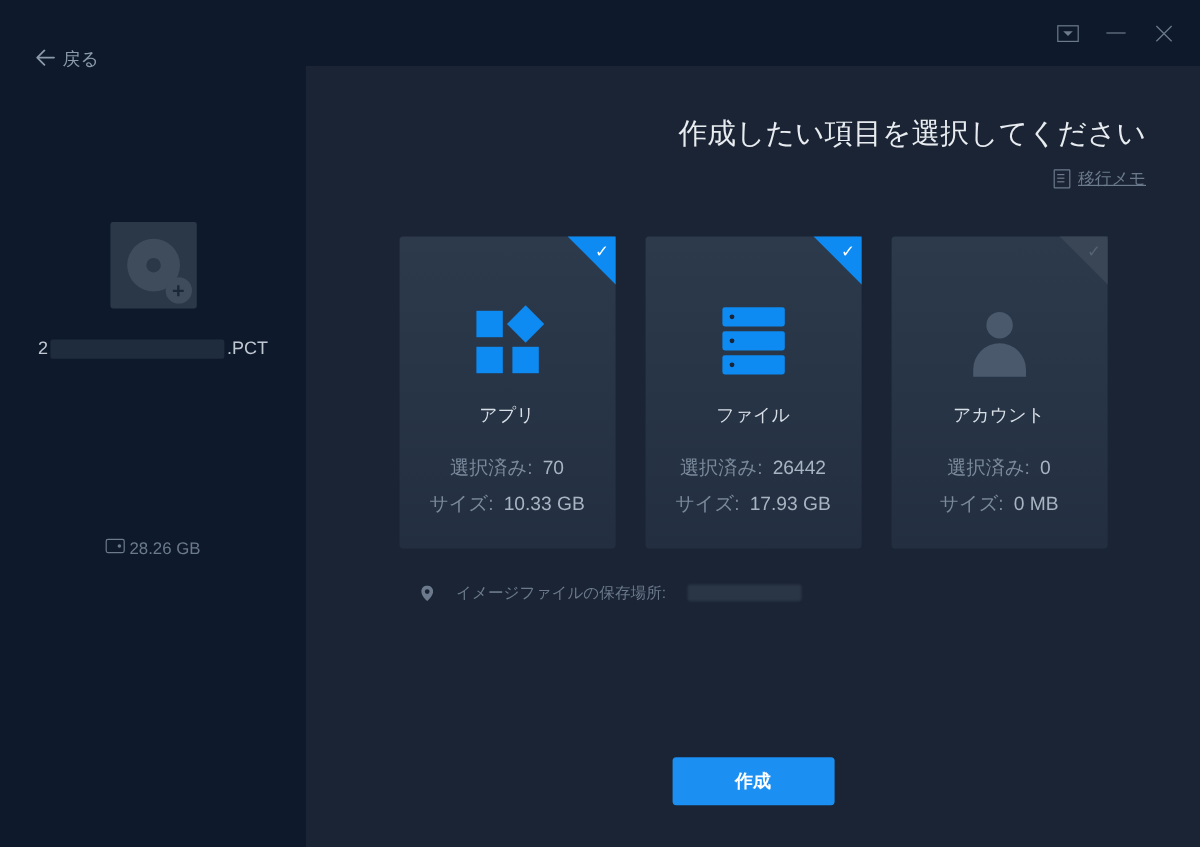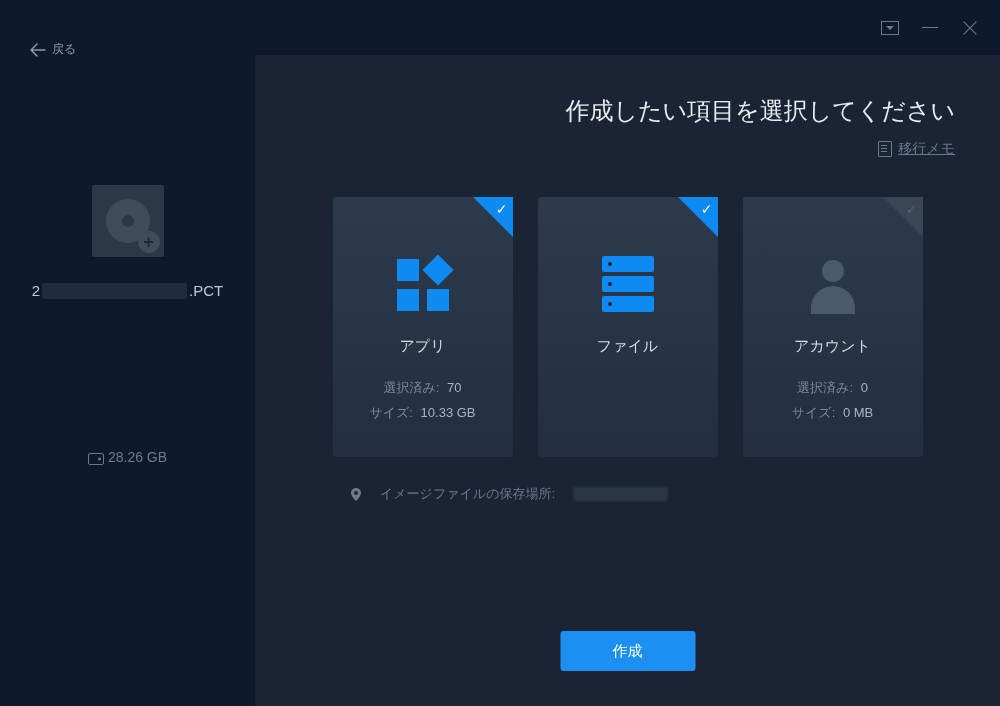--- a/index.html
+++ b/index.html
@@ -18,24 +18,24 @@
     }
     .titlebar {
       height: 55px;
       display: flex;
       align-items: center;
       justify-content: space-between;
       padding: 0 20px 0 30px;
     }
     .back-button {
       display: flex;
-      align-items: flex-end;
+      align-items: flex-start;
       gap: 6px;
       color: #8a99ab;
-      font-size: 12px;
+      font-size: 15px;
       cursor: pointer;
       margin-top: 44px;
     }
     .back-arrow {
       width: 16px;
       height: 16px;
       display: flex;
       align-items: center;
       justify-content: center;
     }
@@ -156,21 +156,21 @@
       display: inline-block;
       width: 145px;
       height: 16px;
       background: #1f2c3d;
       border-radius: 2px;
       margin: 0 2px;
     }
     .disk-size-row {
       margin-top: 150px;
       display: flex;
-      align-items: flex-end;
+      align-items: flex-start;
       gap: 4px;
       color: #6b7a8c;
       font-size: 14px;
     }
     .drive-icon {
       width: 16px;
       height: 12px;
       border: 1.5px solid #6b7a8c;
       border-radius: 2px;
       position: relative;
@@ -349,21 +349,21 @@
       height: 28px;
       background: #4a5a6c;
       border-radius: 22px 22px 0 0;
     }
     .card-label {
       font-size: 15px;
       color: #d8dee6;
       margin-bottom: 20px;
     }
     .card-info {
-      font-size: 13px;
+      font-size: 16px;
       color: #7a8a9c;
       line-height: 1.9;
       text-align: center;
     }
     .card-info .val {
       color: #a8b4c2;
       margin-left: 4px;
     }
 
     .save-path-row {
@@ -399,20 +399,21 @@
       height: 40px;
       background: #1b8ff2;
       color: #fff;
       border: none;
       border-radius: 3px;
       font-size: 15px;
       cursor: pointer;
       display: flex;
       align-items: center;
       justify-content: center;
+      font-weight: bold;
     }
   </style>
 </head>
 <body>
 
 <div class="titlebar">
   <div class="back-button">
     <span class="back-arrow">
       <svg width="16" height="14" viewBox="0 0 16 14">
           <path d="M7 1 L1 7 L7 13 M1 7 H15" stroke="#8a99ab" stroke-width="1.5" fill="none" stroke-linecap="round" stroke-linejoin="round"></path>
@@ -490,20 +491,30 @@
         <div class="card-corner"></div>
         <div class="card-check">✓</div>
         <div class="card-icon-wrap">
           <div class="files-icon">
             <div class="files-bar"></div>
             <div class="files-bar"></div>
             <div class="files-bar"></div>
           </div>
         </div>
         <div class="card-label">ファイル</div>
+        <div class="card-info">
+          <div>
+            <span>選択済み:</span>
+            <span class="val">26442</span>
+          </div>
+          <div>
+            <span>サイズ:</span>
+            <span class="val">17.93 GB</span>
+          </div>
+        </div>
       </div>
 
       <div class="card">
         <div class="card-corner disabled"></div>
         <div class="card-check disabled">✓</div>
         <div class="card-icon-wrap">
           <div class="account-icon">
             <div class="account-head"></div>
             <div class="account-body"></div>
           </div>

